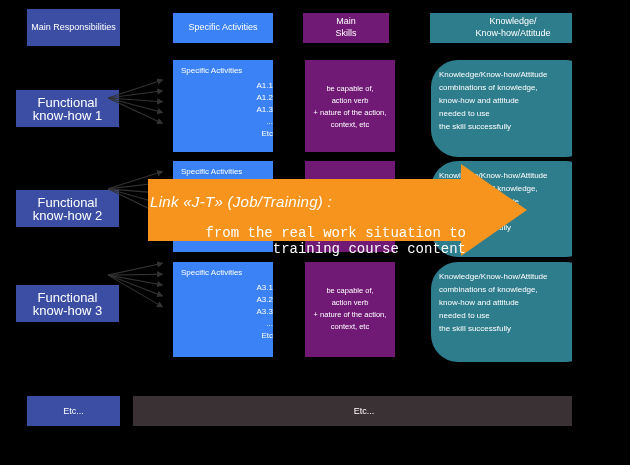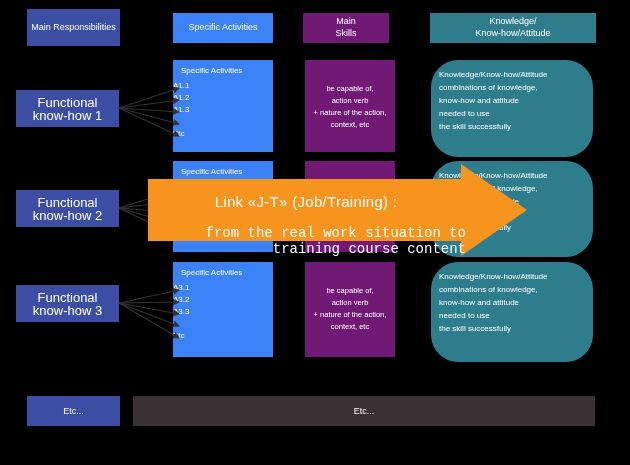--- a/index.html
+++ b/index.html
@@ -1,45 +1,45 @@
 <!DOCTYPE html>
 <html><head>
 <meta charset="utf-8">
 <style>
   * { margin:0; padding:0; box-sizing:border-box; }
   html,body { background:#000; font-family:"Liberation Sans", sans-serif; }
-  .canvas { position:relative; width:630px; height:465px; background:#000; overflow:hidden; }
+  .canvas { position:relative; width:572px; height:465px; background:#000; overflow:hidden; }
   .box { position:absolute; color:#fff; z-index:1; }
   .indigo { background:#3B4EA4; }
   .steel  { background:#3b82f6; }
   .green  { background:#701a75; }
   .teal   { background:#2E7D8C; }
   .darkbar{ background:#3A3134; }
 
   .hdr { display:flex; flex-direction:column; align-items:center; justify-content:center;
          text-align:center; font-size:9px; line-height:1.3; }
 
   .func-box { left:16px; width:103px; height:37px; display:flex; flex-direction:column;
               align-items:center; justify-content:center; font-size:13px; line-height:13px; text-align:center; }
 
   .act-box { left:173px; width:100px; font-size:8px; }
   .act-title { padding:6px 4px 2px 8px; height:20px; }
-  .act-item  { padding-left:0; height:12px; line-height:12px; }
+  .act-item  { padding-left:0; height:12px; line-height:12px;text-align:right; }
 
   .skills-box { left:305px; width:90px; text-align:center; font-size:7.5px;
                 padding-top:23px; line-height:12px; white-space:nowrap; }
 
   .kn-box { left:431px; width:162px; font-size:8px; padding:8px 4px 0 8px; line-height:13px;border-radius:27px; }
 
   .connectors { position:absolute; inset:0; z-index:2; pointer-events:none; }
 
   .link-arrow { position:absolute; inset:0; z-index:3; pointer-events:none; }
   .link-arrow svg { position:absolute; inset:0; }
-  .arrow-title { position:absolute; left:150px; top:193px; width:312px; text-align:center;
-                 font-size:15px; color:#fff; letter-spacing:0.3px; }
+  .arrow-title { position:absolute; left:150px; top:193px; width:312px; text-align:left;
+                 font-size:15px; color:#fff; letter-spacing:0.3px;font-style:italic; }
   .arrow-subtitle { position:absolute; left:146px; top:225px; width:320px; text-align:right;
                     font-size:14px; color:#fff;font-family:Liberation Mono, monospace; }
 
   .bottom-left { left:27px; top:396px; width:93px; height:30px; display:flex; align-items:center;
                  justify-content:center; font-size:9px; }
   .bottom-bar  { left:133px; top:396px; width:462px; height:30px; display:flex; align-items:center;
                  justify-content:center; font-size:9px; color:#fff; }
 </style>
 </head>
 <body>

